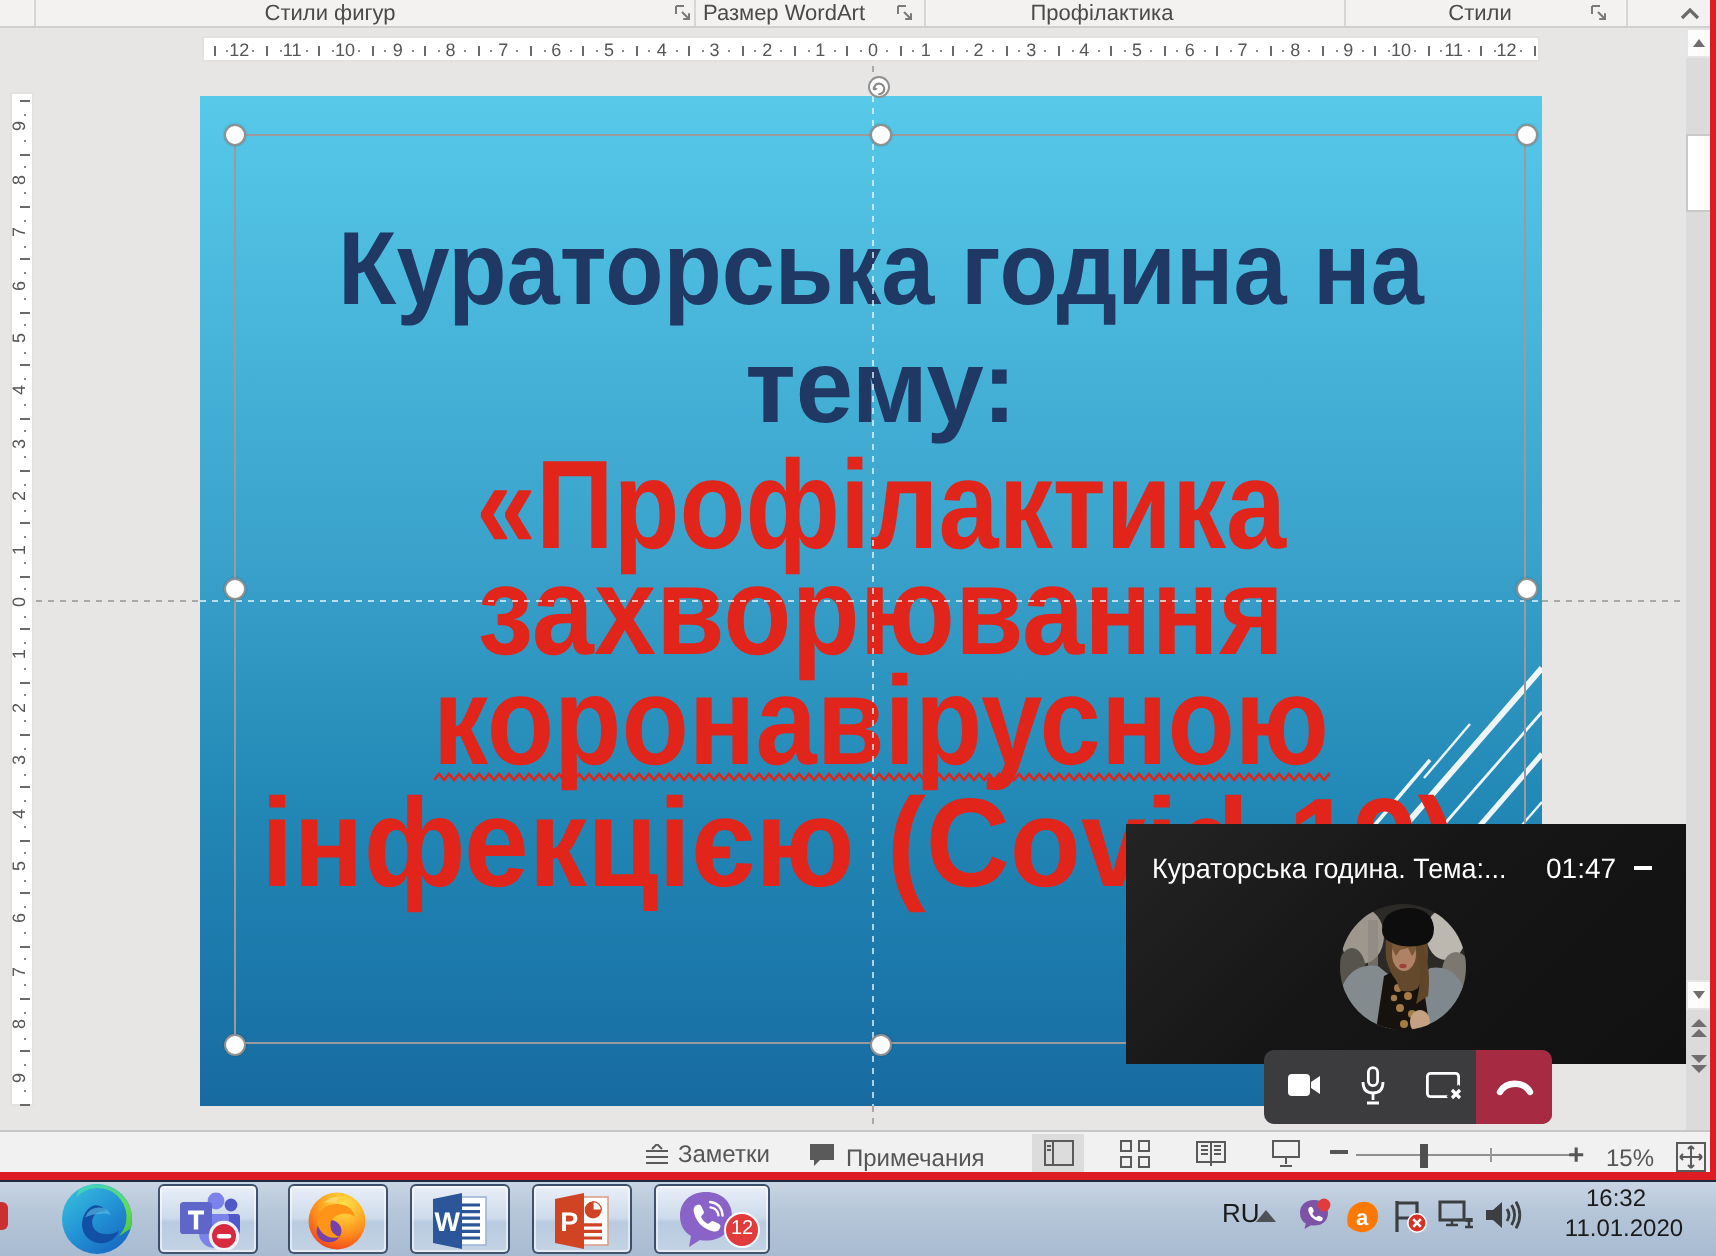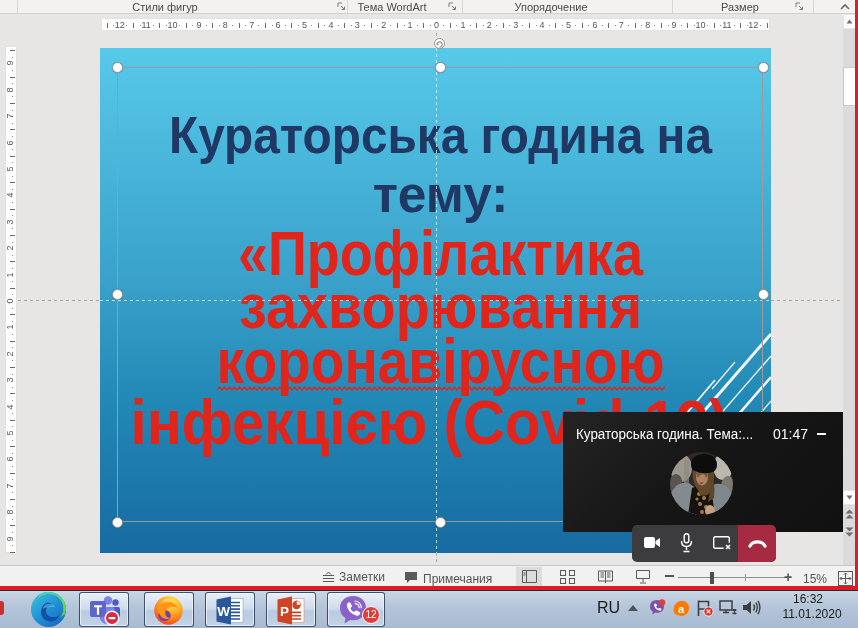--- a/index.html
+++ b/index.html
@@ -50,23 +50,23 @@
 <body>
 <div id="root">
 
 <div class="abs" id="ribbon">
  <div class="rdiv" style="left:17px"></div>
  <div class="rdiv" style="left:347px"></div>
  <div class="rdiv" style="left:462px"></div>
  <div class="rdiv" style="left:672px"></div>
  <div class="rdiv" style="left:813px"></div>
  <div class="rlab" style="left:165px">Стили фигур</div>
- <div class="rlab" style="left:392px">Тема WordArt</div>
- <div class="rlab" style="left:551px">Упорядочение</div>
- <div class="rlab" style="left:740px">Размер</div>
+ <div class="rlab" style="left:392px">Размер WordArt</div>
+ <div class="rlab" style="left:551px">Профілактика</div>
+ <div class="rlab" style="left:740px">Стили</div>
  <svg class="rlaunch" style="left:337px" viewBox="0 0 9 9">
         <path d="M1 1 H5 M1 1 V5 M4 4 L7.5 7.5 M7.5 4.6 V7.5 H4.6" stroke="#7a7a7a" stroke-width="1" fill="none"></path>
       </svg>
  <svg class="rlaunch" style="left:448px" viewBox="0 0 9 9">
         <path d="M1 1 H5 M1 1 V5 M4 4 L7.5 7.5 M7.5 4.6 V7.5 H4.6" stroke="#7a7a7a" stroke-width="1" fill="none"></path>
       </svg>
  <svg class="rlaunch" style="left:795px" viewBox="0 0 9 9">
         <path d="M1 1 H5 M1 1 V5 M4 4 L7.5 7.5 M7.5 4.6 V7.5 H4.6" stroke="#7a7a7a" stroke-width="1" fill="none"></path>
       </svg>
  <svg class="abs" style="left:839px;top:2px" width="12" height="9" viewBox="0 0 12 9">
@@ -507,21 +507,21 @@
 </svg>
 
 <div class="tbtn" style="left:327px;width:58px"></div>
 <svg class="abs" style="left:338px;top:595px" width="30" height="30" viewBox="0 0 30 30">
  <path d="M15 1 C7 1 2 6 2 13 c0 4.5 2 8 5.5 10 L6.5 28.5 L12 25 q1.5 0.3 3 0.3 c8 0 13 -5 13 -12.3 C28 6 23 1 15 1 Z" fill="#8a63c9"></path>
  <path d="M10.5 7.5 q1.6 -0.7 2.3 0.9 l1 2.1 q0.5 1.2 -0.7 2 q-0.8 0.5 -0.4 1.4 q0.9 1.9 2.8 2.8 q0.9 0.4 1.5 -0.4 q0.8 -1.2 2 -0.6 l2.1 1 q1.6 0.7 0.9 2.3 q-0.9 2.1 -3.2 1.7 q-4.4 -0.9 -7.2 -4.1 q-2.4 -3 -2.8 -6.3 q-0.1 -2.1 1.7 -2.8 z" fill="#fff"></path>
  <path d="M17 6 q5.8 0.6 6.3 6.8 M17.3 8.7 q3.4 0.4 3.9 4" stroke="#fff" stroke-width="1.2" fill="none" stroke-linecap="round"></path>
 </svg>
 <div class="abs" style="left:362px;top:606px;width:18px;height:18px;border-radius:50%;background:#e23b3b;border:1.5px solid #f7fafd;color:#fff;font-size:10px;text-align:center;line-height:15px">12</div>
 
-<div class="abs" style="left:597px;top:599px;font-size:16px;color:#1a1a1a">RU</div>
+<div class="abs" style="left:611px;top:599px;font-size:13px;color:#1a1a1a">RU</div>
 <svg class="abs" style="left:627px;top:604px" width="12" height="8" viewBox="0 0 12 8">
       <path d="M1 7 L6 1 L11 7 Z" fill="#4e5256"></path>
     </svg>
 <svg class="abs" style="left:649px;top:599px" width="17" height="17" viewBox="0 0 17 17">
  <path d="M8 1 C3.5 1 1 3.8 1 7.5 c0 2.4 1 4.2 2.9 5.3 L3.2 15.5 L6.5 13.6 q0.8 0.2 1.5 0.2 c4.5 0 7 -2.7 7 -6.3 C15 3.8 12.5 1 8 1 Z" fill="#7d53a8"></path>
  <path d="M6 4.5 q0.9 -0.3 1.3 0.5 l0.5 1.1 q0.3 0.7 -0.3 1.1 q-0.5 0.3 -0.2 0.8 q0.5 1 1.5 1.5 q0.5 0.2 0.8 -0.2 q0.4 -0.6 1.1 -0.3 l1.1 0.5 q0.8 0.4 0.5 1.2 q-0.5 1.2 -1.7 0.9 q-2.4 -0.5 -4 -2.2 q-1.3 -1.6 -1.5 -3.4 q0 -1.2 0.9 -1.5 z" fill="#fff"></path>
  <circle cx="13" cy="3.5" r="3.2" fill="#e23b3b"></circle>
 </svg>
 <svg class="abs" style="left:672px;top:600px" width="18" height="17" viewBox="0 0 18 17">
  <path d="M2 13 Q0.5 6 5 2.5 Q9.5 -0.5 14 2 Q17.5 4.5 17 9 Q16.5 13.5 12 15.5 Q7 17.5 2 13 Z" fill="#ff7800"></path>

